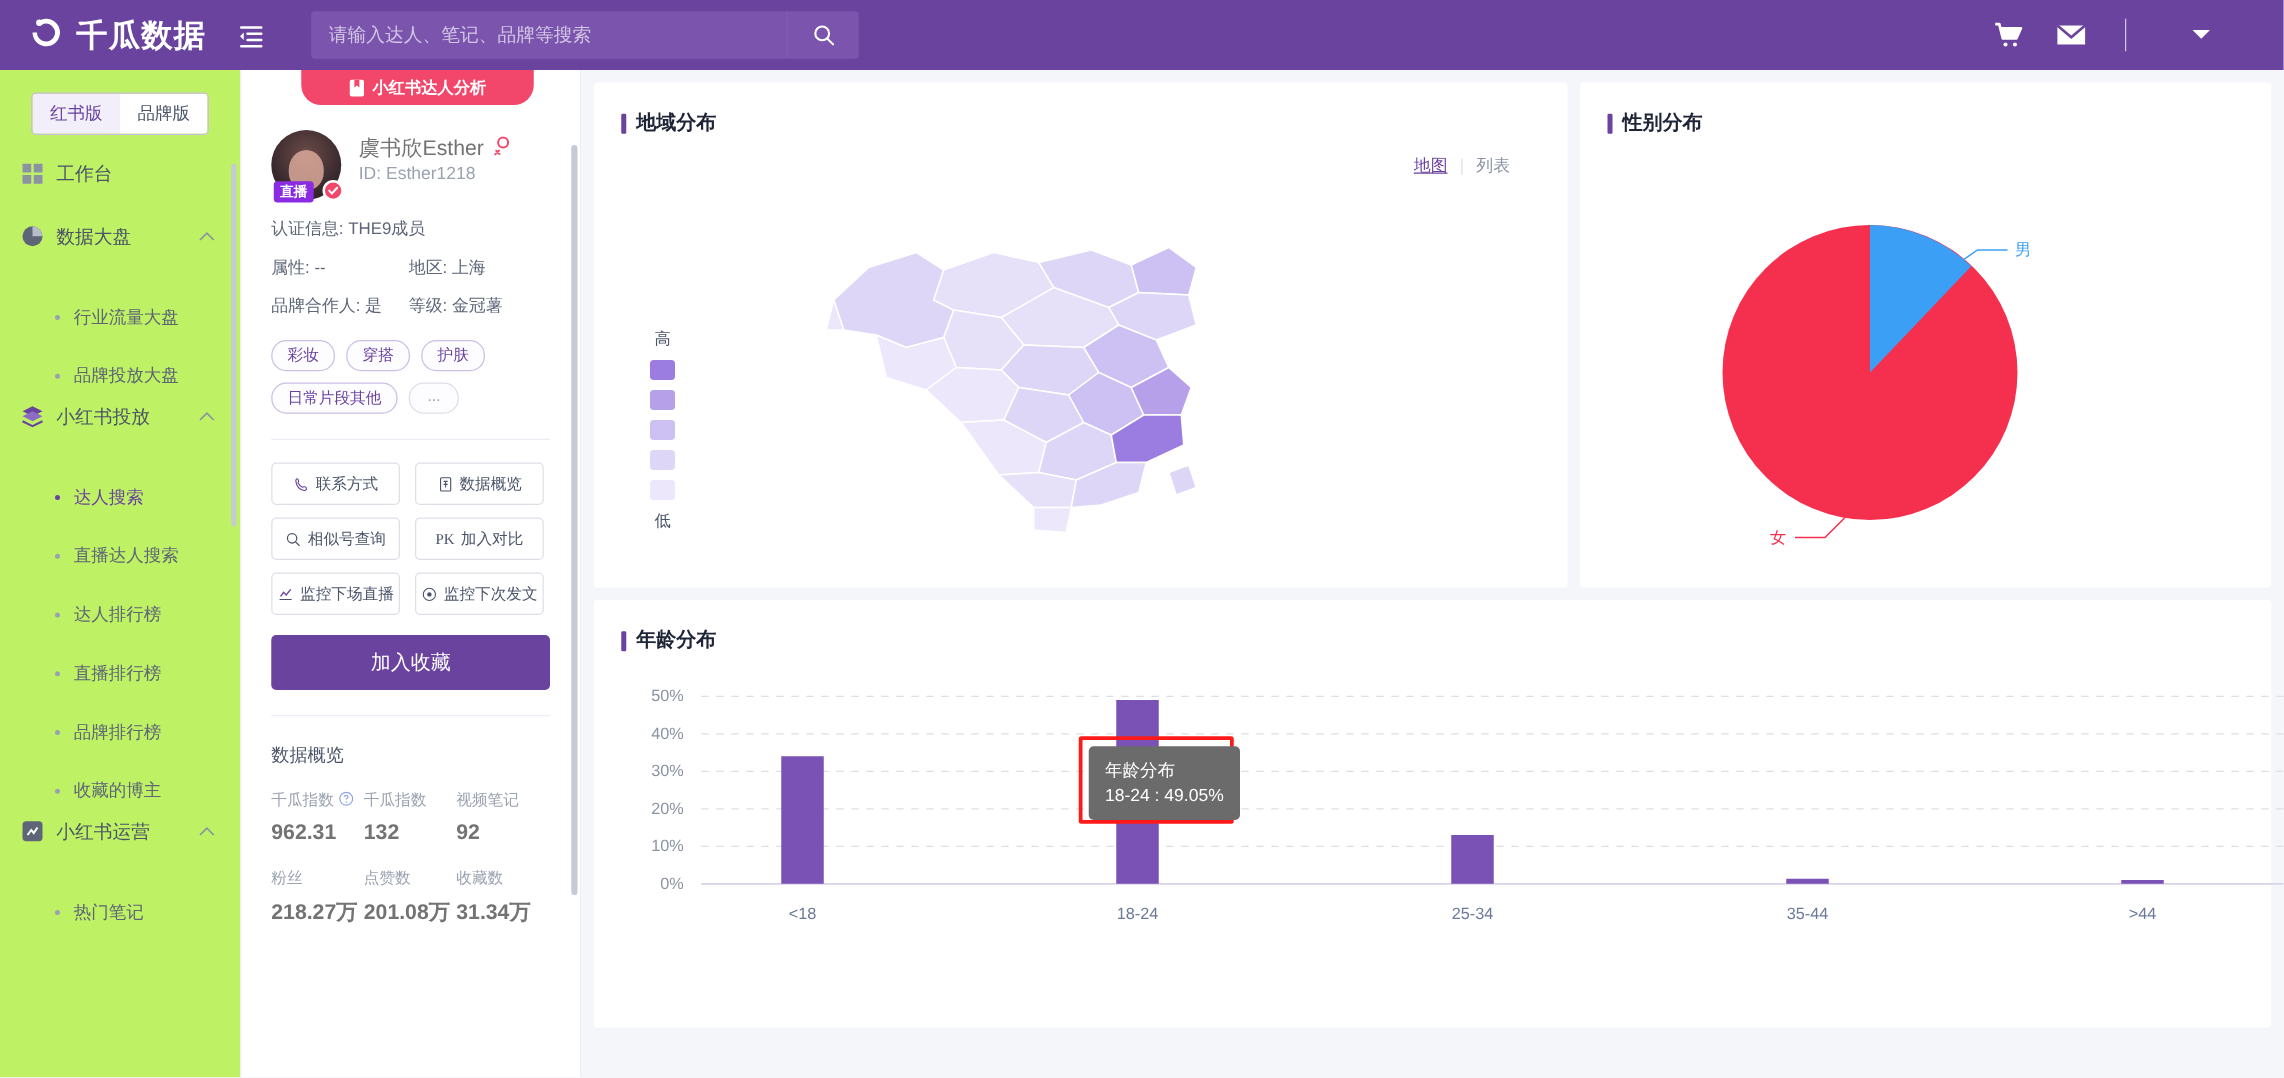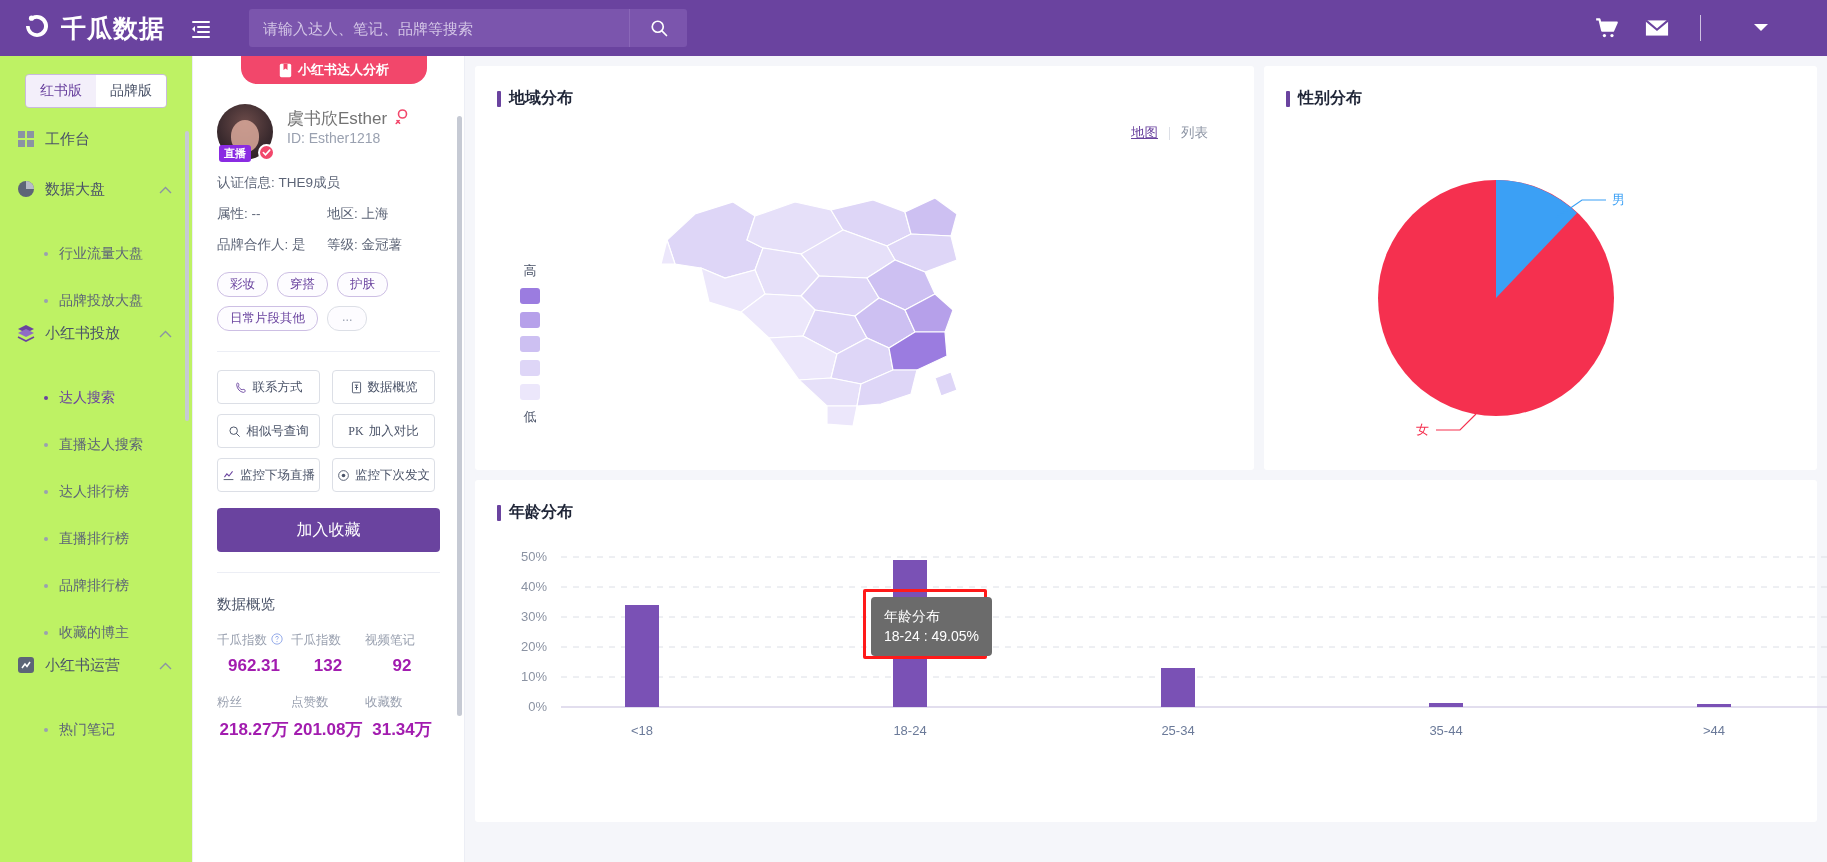--- a/index.html
+++ b/index.html
@@ -140,21 +140,21 @@
   }
   .fav-btn {
     margin-top: 16px; width: 100%; height: 44px; background: #6a439f; color: #fff;
     border: none; border-radius: 4px; font-size: 16px; cursor: pointer;
     font-family: "Liberation Sans", sans-serif;
   }
   .sec-title { font-size: 14.5px; color: #4a5368; margin-top: 22px; }
   .stats { display: flex; margin-top: 18px; }
   .stat { width: 74px; }
   .stat-lbl { font-size: 12.5px; color: #9aa1b0; display: flex; align-items: center; gap: 4px; }
-  .stat-val { font-size: 17px; font-weight: bold; color: #a21caf; margin-top: 7px; text-align: center; }
+  .stat-val { font-size: 17px; font-weight: bold; color: #737373; margin-top: 7px; }
 
   
   .main { flex: 1; overflow: hidden; background: #f5f6fa; padding: 10px 10px 0 10px; min-width:0;}
   .cards-row { display: flex; gap: 10px; height: 404px; }
   .card { background: #fff; border-radius: 3px; position: relative; }
   .card-geo { flex: 1; }
   .card-gender { width: 553px; flex: 0 0 553px; }
   .card-age { background:#fff; border-radius:3px; margin-top: 10px; height: 342px; position: relative; }
   .ctitle { display: flex; align-items: center; gap: 8px; padding: 22px 0 0 22px; }
   .ctitle .bar { width: 4px; height: 16px; background: #6a439f; border-radius: 1px; }

